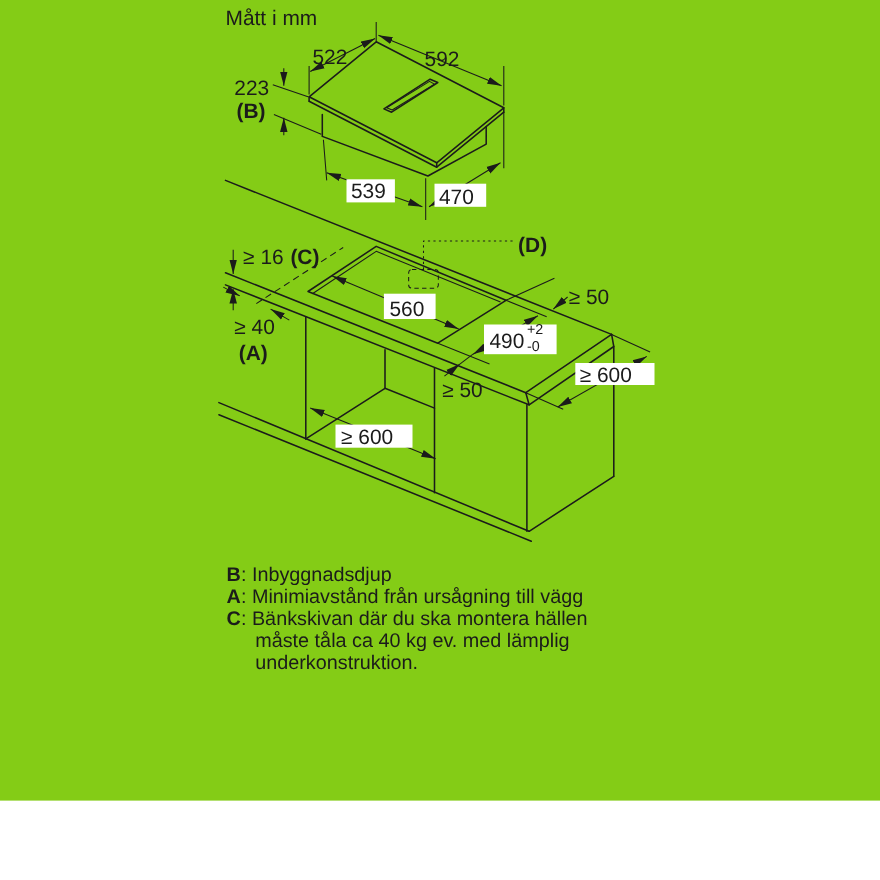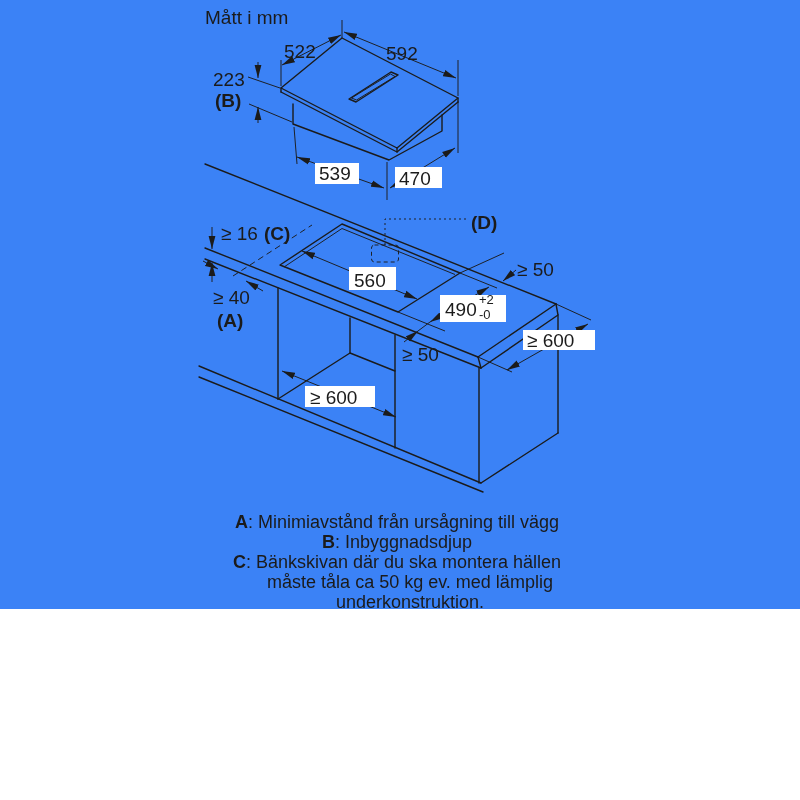--- a/index.html
+++ b/index.html
@@ -1,17 +1,17 @@
 <!DOCTYPE html>
 <html><head>
 <meta charset="utf-8">
 <style>
   html,body{margin:0;padding:0;background:#fff;}
-  .page{position:relative;width:800px;height:609px;background:#3b82f6;overflow:hidden;
-        font-family:"Liberation Sans",sans-serif;color:#1b1b1b;text-align:center;}
+  .page{position:relative;width:800px;height:728px;background:#84cc16;overflow:hidden;
+        font-family:"Liberation Sans",sans-serif;color:#1b1b1b;}
   .title{position:absolute;left:205px;top:7px;font-size:19px;color:#1b1b1b;}
   svg{position:absolute;left:0;top:0;}
   svg text{font-family:"Liberation Sans",sans-serif;fill:#1b1b1b;font-size:19px;}
   svg text.small{font-size:13px;}
   svg text.b{font-weight:bold;}
   .ln{fill:none;stroke:#1b1b1b;stroke-width:1.4;stroke-linejoin:round;stroke-linecap:round;}
   .thin{fill:none;stroke:#1b1b1b;stroke-width:0.95;stroke-linejoin:round;stroke-linecap:butt;}
   .dash{stroke-dasharray:6 4;}
   .dot{stroke-dasharray:2 3;}
   .dashsm{stroke-dasharray:4 3;}
@@ -125,20 +125,20 @@
       <text x="479" y="319" class="small">-0</text>
       <text x="402" y="361">≥ 50</text>
       <text x="517" y="276">≥ 50</text>
       <text x="527" y="347">≥ 600</text>
       <text x="310" y="404">≥ 600</text>
       <text x="471" y="229" class="b">(D)</text>
     </g>
   </svg>
 
   <div class="legend">
+    <div class="row"><span class="k">B</span><span>: </span><span>Inbyggnadsdjup</span></div>
     <div class="row"><span class="k">A</span><span>: </span><span>Minimiavstånd från ursågning till vägg</span></div>
-    <div class="row"><span class="k">B</span><span>: </span><span>Inbyggnadsdjup</span></div>
     <div class="row"><span class="k">C</span><span>: </span><span>Bänkskivan där du ska montera hällen
-måste tåla ca 50 kg ev. med lämplig
+måste tåla ca 40 kg ev. med lämplig
 underkonstruktion.</span></div>
   </div>
 
 </div>
 
 </body></html>

